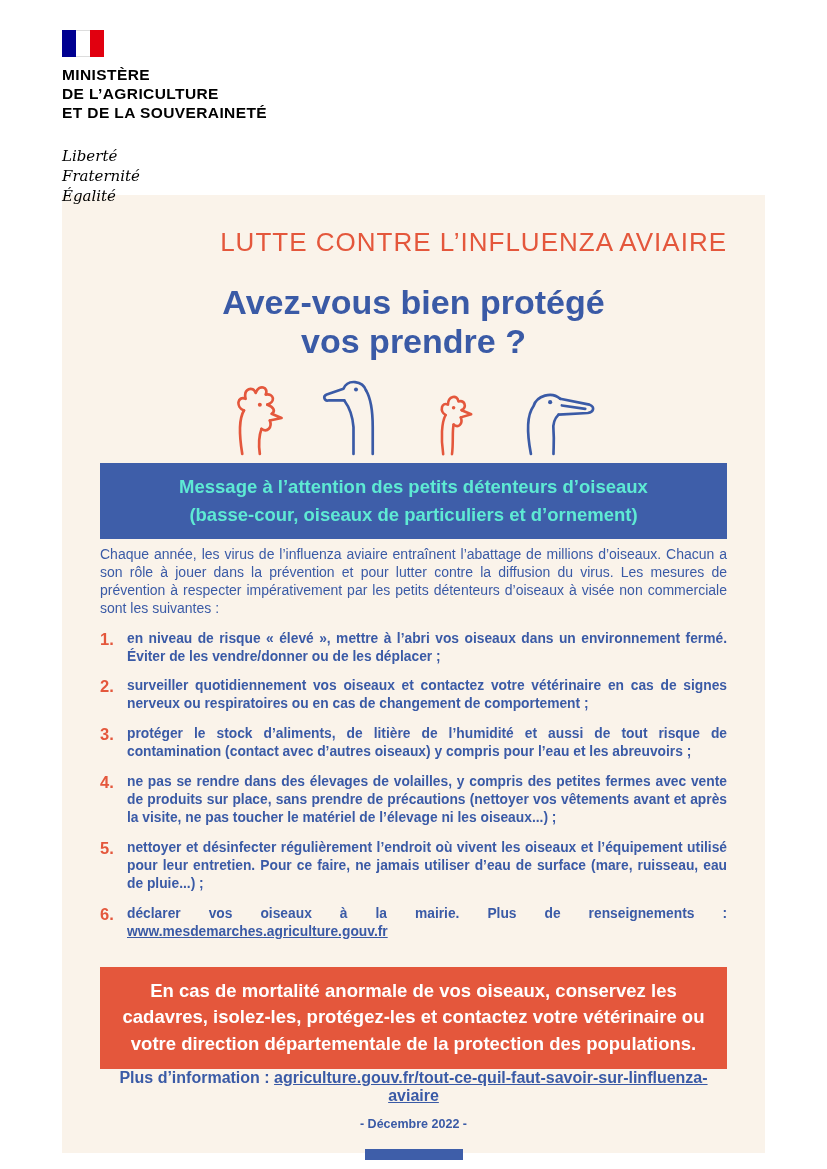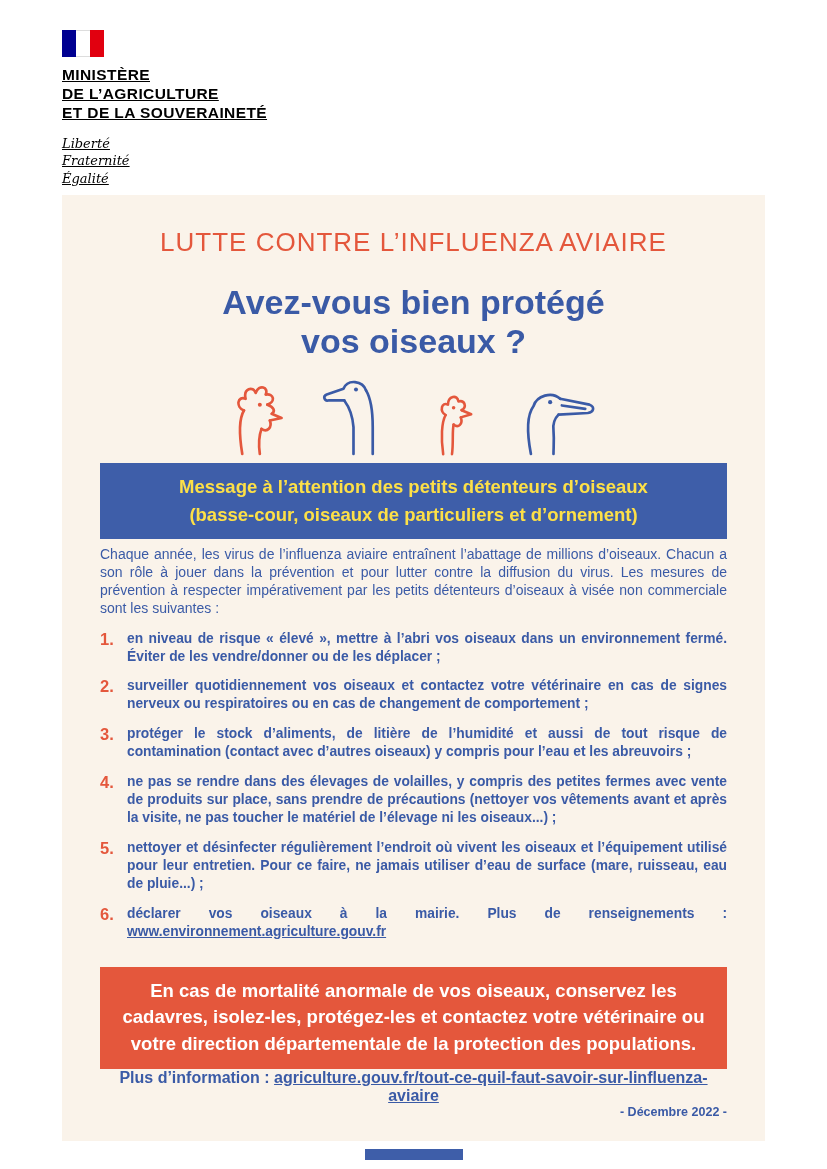--- a/index.html
+++ b/index.html
@@ -5,45 +5,45 @@
   * { margin: 0; padding: 0; box-sizing: border-box; }
   html, body { width: 827px; height: 1169px; }
   body {
     position: relative;
     background: #ffffff;
     font-family: "Liberation Sans", sans-serif;
     overflow: hidden;
   }
 
   
-  .header { padding: 30px 0 4px 62px; height: 195px; text-decoration: underline; }
+  .header { padding: 30px 0 4px 62px; height: 195px; }
   .flag { display: flex; width: 42px; height: 27px; margin-bottom: 9px; }
   .flag .stripe { flex: 1 1 0; }
   .stripe.blue  { background: var(--flag-blue,  #000091); }
   .stripe.white { background: #ffffff; border-top: 1px solid #ddd; border-bottom: 1px solid #ddd; }
   .stripe.red   { background: var(--flag-red,   #e1000f); }
   .ministry {
     font-weight: bold; font-size: 15.5px; line-height: 1.22;
     letter-spacing: 0.4px; color: #000;
   }
   .motto {
-    margin-top: 12px;
+    margin-top: 23px;
     font-family: "DejaVu Serif", serif; font-style: italic;
-    font-size: 13px; line-height: 1.35; color: #000;
+    font-size: 15px; line-height: 1.35; color: #000;
   }
 
   
   .content {
     margin: 0 62px;
     background: var(--cream-bg, #faf3ea);
     padding: 32px 38px 22px;
   }
 
   .surtitle {
-    text-align: center;
+    text-align: right;
     color: var(--red, #e4573c);
     font-size: 26px; font-weight: 400; letter-spacing: 1px;
     line-height: 1.2;
   }
   .title {
     margin-top: 25px;
     text-align: center;
     color: var(--blue, #3a5aa6);
     font-size: 34px; font-weight: bold; line-height: 1.15;
   }
@@ -58,21 +58,21 @@
   .bird-red  path { stroke: var(--red,  #e4573c); }
   .bird-blue path { stroke: var(--blue, #3a5aa6); }
   .birds path { fill: none; stroke-width: 3.2; stroke-linecap: round; stroke-linejoin: round; }
   .bird-red  circle { fill: var(--red,  #e4573c); }
   .bird-blue circle { fill: var(--blue, #3a5aa6); }
 
   
   .blue-banner {
     margin-top: 4px;
     background: var(--banner-blue-bg, #3e5ea9);
-    color: #fde047; text-align: center; font-weight: bold;
+    color: #5eead4; text-align: center; font-weight: bold;
     font-size: 18.5px; line-height: 1.5; padding: 10px 4px;
   }
   .red-banner {
     margin-top: 26px;
     background: var(--red, #e4573c);
     color: #fff; text-align: center; font-weight: bold;
     font-size: 18.5px; line-height: 1.45; padding: 11px 18px;
   }
 
   
@@ -95,21 +95,21 @@
   }
   .item-text a { color: var(--blue, #3a5aa6); }
 
   
   .more-info {
     text-align: center;
     color: var(--blue, #3a5aa6); font-weight: bold; font-size: 16px;
   }
   .more-info a { color: var(--blue, #3a5aa6); font-weight: 600; }
   .date {
-    text-align: right;
+    margin-top: 12px; text-align: center;
     color: var(--blue, #3a5aa6); font-weight: bold; font-size: 12.5px;
   }
   .bottom-bar {
     position: absolute; left: 50%; transform: translateX(-50%);
     bottom: 9px; width: 98px; height: 11px;
     background: var(--banner-blue-bg, #3e5ea9);
   }
 </style>
 </head>
 <body>
@@ -133,21 +133,21 @@
       <div>Égalité</div>
     </div>
   </header>
 
   <main class="content">
 
     <div class="surtitle">LUTTE CONTRE L’INFLUENZA AVIAIRE</div>
 
     <h1 class="title">
       <div>Avez-vous bien protégé</div>
-      <div>vos oiseaux ?</div>
+      <div>vos prendre ?</div>
     </h1>
 
     <div class="birds">
       <svg class="bird-red" width="86" height="92" viewBox="0 0 100 110">
         <path d="M32,52 C22,48 24,34 34,38 C31,26 43,22 46,31 C50,20 62,24 58,33 C68,31 70,42 60,45"></path>
         <path d="M60,45 C68,48 70,53 65,56 L77,61 L63,64"></path>
         <path d="M63,64 C66,72 60,79 53,74"></path>
         <path d="M53,74 C50,82 49,90 51,104"></path>
         <path d="M32,52 C26,62 26,80 30,104"></path>
         <circle cx="51" cy="45" r="2.4"></circle>
@@ -200,21 +200,21 @@
         <span class="item-text">ne pas se rendre dans des élevages de volailles, y compris des petites fermes avec vente de produits sur place, sans prendre de précautions (nettoyer vos vêtements avant et après la visite, ne pas toucher le matériel de l’élevage ni les oiseaux...) ;</span>
       </div>
       <div class="item">
         <span class="item-num">5.</span>
         <span class="item-text">nettoyer et désinfecter régulièrement l’endroit où vivent les oiseaux et l’équipement utilisé pour leur entretien. Pour ce faire, ne jamais utiliser d’eau de surface (mare, ruisseau, eau de pluie...) ;</span>
       </div>
       <div class="item">
         <span class="item-num">6.</span>
         <span class="item-text">
           <span>déclarer vos oiseaux à la mairie. Plus de renseignements :</span>
-          <a href="#">www.environnement.agriculture.gouv.fr</a>
+          <a href="#">www.mesdemarches.agriculture.gouv.fr</a>
         </span>
       </div>
     </div>
 
     <div class="red-banner">En cas de mortalité anormale de vos oiseaux, conservez les cadavres, isolez-les, protégez-les et contactez votre vétérinaire ou votre direction départementale de la protection des populations.</div>
 
     <p class="more-info">
       <span>Plus d’information :</span>
       <a href="#">agriculture.gouv.fr/tout-ce-quil-faut-savoir-sur-linfluenza-aviaire</a>
     </p>

